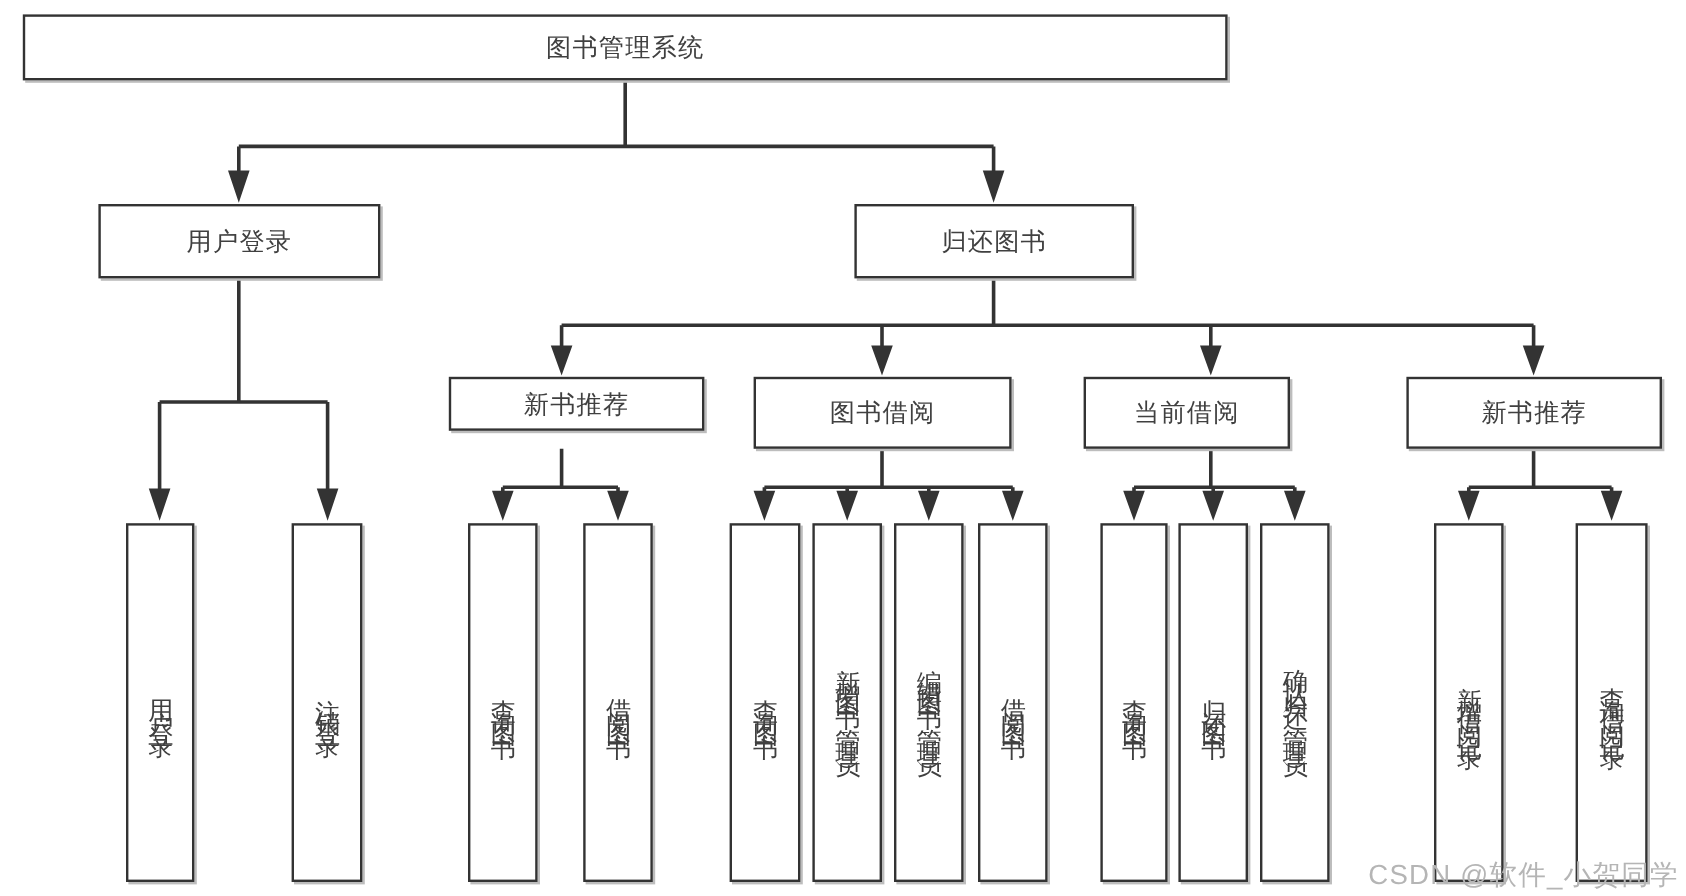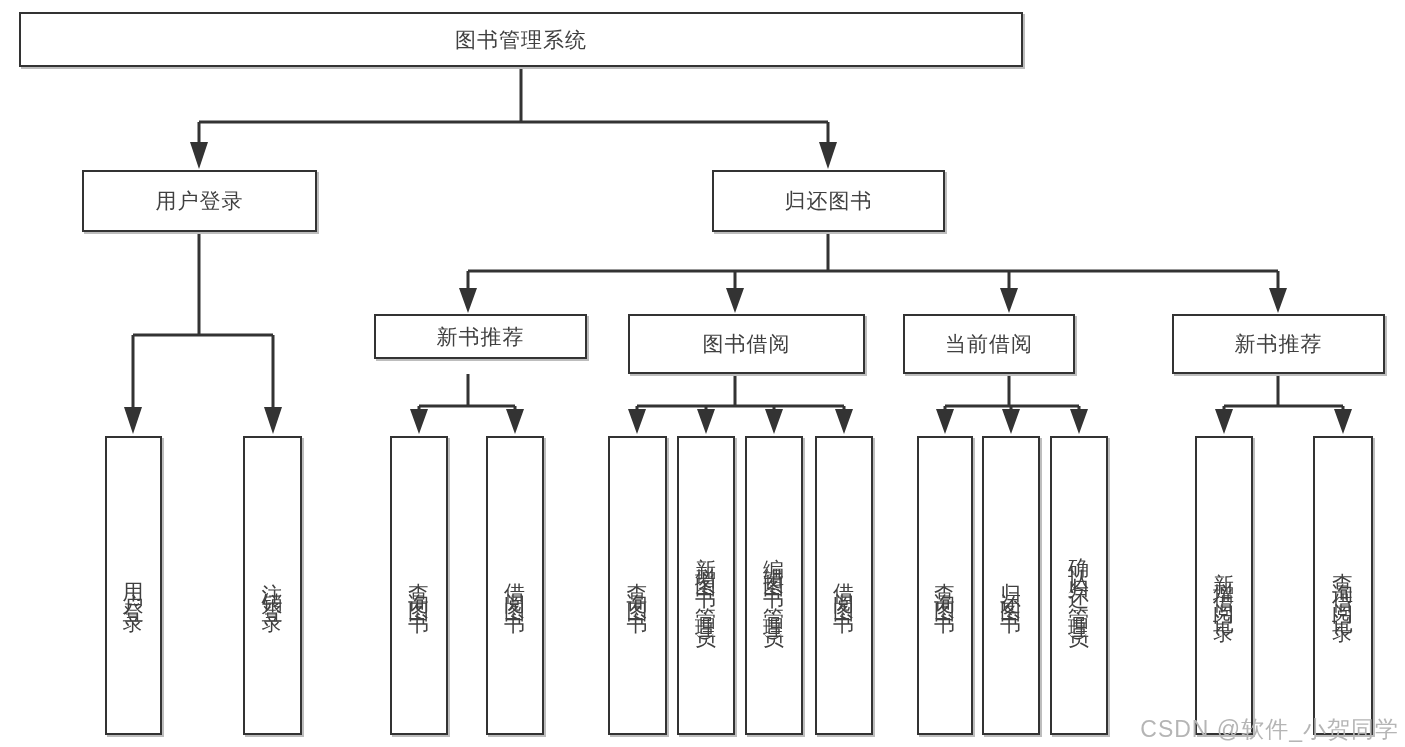--- a/index.html
+++ b/index.html
@@ -67,21 +67,21 @@
     <path d="M1278,374 V406 M1224,406 H1343 M1224,406 V413 M1343,406 V413" stroke="#333333" stroke-width="3" fill="none"></path>
     <path d="M1224,434 L1215,409 L1233,409 Z M1343,434 L1334,409 L1352,409 Z" fill="#333333" stroke="none"></path>
   </svg>
 
   <div class="node h" style="left:19px;top:12px;width:1004px;height:55px">图书管理系统</div>
 
   <div class="node h" style="left:82px;top:170px;width:235px;height:62px">用户登录</div>
   <div class="node h" style="left:712px;top:170px;width:233px;height:62px">归还图书</div>
 
   <div class="node h" style="left:374px;top:314px;width:213px;height:45px">新书推荐</div>
-  <div class="node h" style="left:628px;top:314px;width:237px;height:60px">图书借阅</div>
+  <div class="node h" style="left:628px;top:314px;width:215px;height:60px">图书借阅</div>
   <div class="node h" style="left:903px;top:314px;width:172px;height:60px">当前借阅</div>
   <div class="node h" style="left:1172px;top:314px;width:213px;height:60px">新书推荐</div>
 
   <div class="node v" style="left:105px;top:436px;width:57px;height:299px">用户登录</div>
   <div class="node v" style="left:243px;top:436px;width:59px;height:299px">注销登录</div>
 
   <div class="node v" style="left:390px;top:436px;width:58px;height:299px">查询图书</div>
   <div class="node v" style="left:486px;top:436px;width:58px;height:299px">借阅图书</div>
 
   <div class="node v" style="left:608px;top:436px;width:59px;height:299px">查询图书</div>

